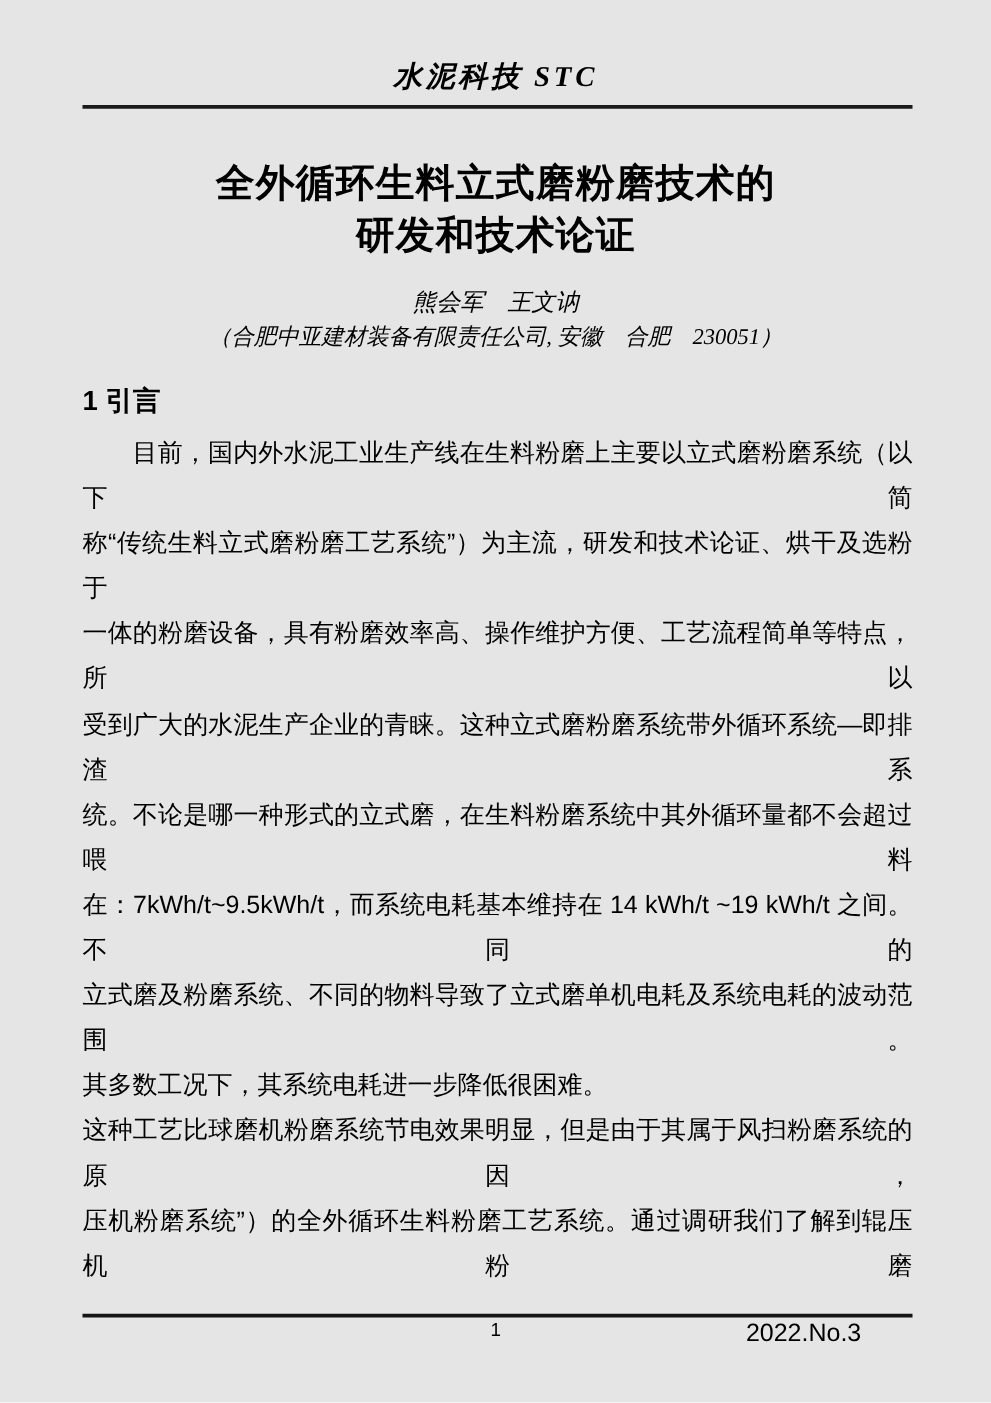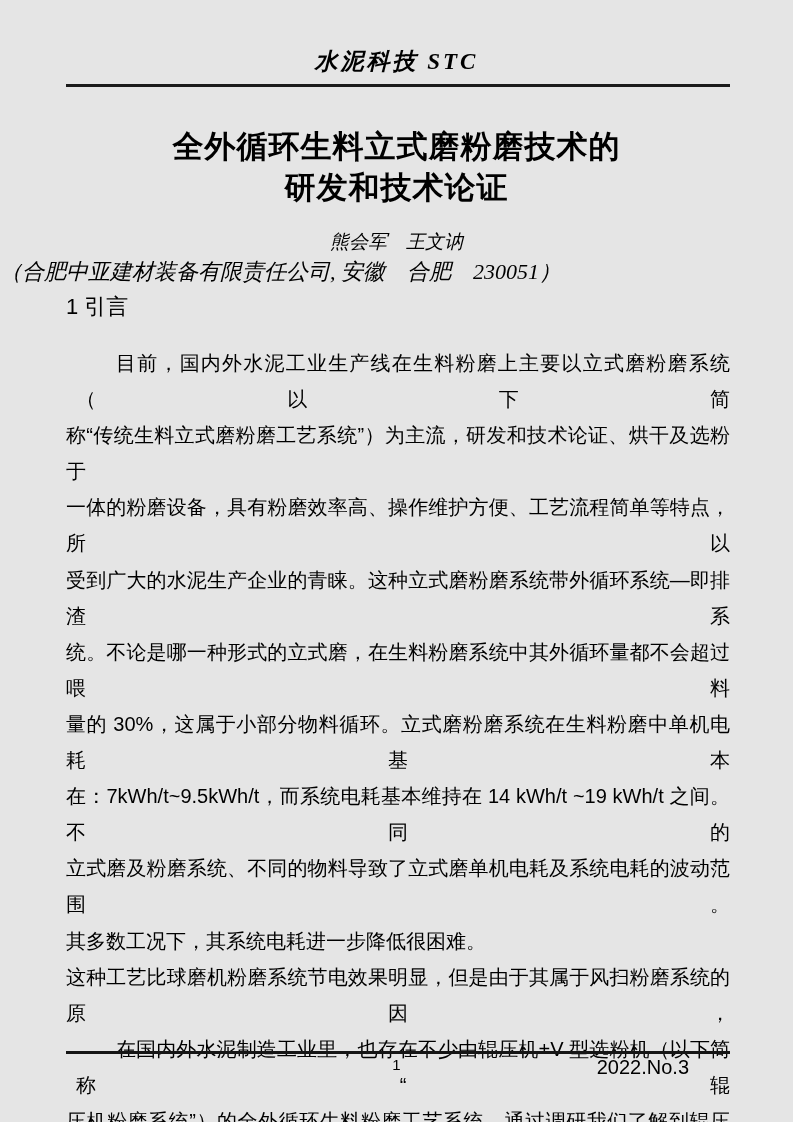--- a/index.html
+++ b/index.html
@@ -60,53 +60,53 @@
     text-align: center;
     font-family: "Liberation Serif", "DejaVu Serif", serif;
     font-style: italic;
     font-size: 19px;
   }
   .affiliation-line {
     position: absolute;
     top: 257px;
     left: 0;
     width: 100%;
+    text-align: center;
     font-family: "Liberation Serif", "DejaVu Serif", serif;
     font-style: italic;
-    font-size: 22px;
+    font-size: 18px;
   }
 
   
   .section-heading {
     position: absolute;
-    top: 292px;
+    top: 306px;
     left: 66px;
     font-family: "Liberation Sans", "DejaVu Sans", sans-serif;
-    font-weight: 400;
+    font-weight: 700;
     font-size: 22px;
   }
 
   
   .body-text {
     position: absolute;
     top: 345px;
     left: 66px;
     width: 664px;
     font-size: 20px;
     line-height: 36.1px;
     font-family: "Liberation Sans", "DejaVu Sans", sans-serif;
   }
   .t-line {
     text-align: justify;
     text-align-last: justify;
     white-space: normal;
   }
   .t-line.first {
     text-indent: 2em;
-    margin-left: 10px;
   }
   .t-line.para-end {
     text-align-last: left;
   }
 
   
   .footer-rule {
     position: absolute;
     top: 1051px;
     left: 66px;
@@ -148,29 +148,27 @@
   <div class="section-heading">1 引言</div>
 
   <div class="body-text">
 
     <div class="paragraph">
       <div class="t-line first">目前，国内外水泥工业生产线在生料粉磨上主要以立式磨粉磨系统（以下简</div>
       <div class="t-line">称“传统生料立式磨粉磨工艺系统”）为主流，研发和技术论证、烘干及选粉于</div>
       <div class="t-line">一体的粉磨设备，具有粉磨效率高、操作维护方便、工艺流程简单等特点，所以</div>
       <div class="t-line">受到广大的水泥生产企业的青睐。这种立式磨粉磨系统带外循环系统—即排渣系</div>
       <div class="t-line">统。不论是哪一种形式的立式磨，在生料粉磨系统中其外循环量都不会超过喂料</div>
-      <div class="t-line">量的 30%，这属于小部分物料循环。立式磨粉磨系统在生料粉磨中单机电耗基本</div>
       <div class="t-line">在：7kWh/t~9.5kWh/t，而系统电耗基本维持在 14 kWh/t ~19 kWh/t 之间。不同的</div>
       <div class="t-line">立式磨及粉磨系统、不同的物料导致了立式磨单机电耗及系统电耗的波动范围。</div>
       <div class="t-line para-end">其多数工况下，其系统电耗进一步降低很困难。</div>
       <div class="t-line">这种工艺比球磨机粉磨系统节电效果明显，但是由于其属于风扫粉磨系统的原因，</div>
     </div>
 
     <div class="paragraph">
-      <div class="t-line first">在国内外水泥制造工业里，也存在不少由辊压机+V 型选粉机（以下简称“辊</div>
       <div class="t-line">压机粉磨系统”）的全外循环生料粉磨工艺系统。通过调研我们了解到辊压机粉磨</div>
 
     </div>
 
   </div>
 
   <div class="footer-rule"></div>
   <div class="footer-page-number">1</div>
   <div class="footer-issue">2022.No.3</div>
 

